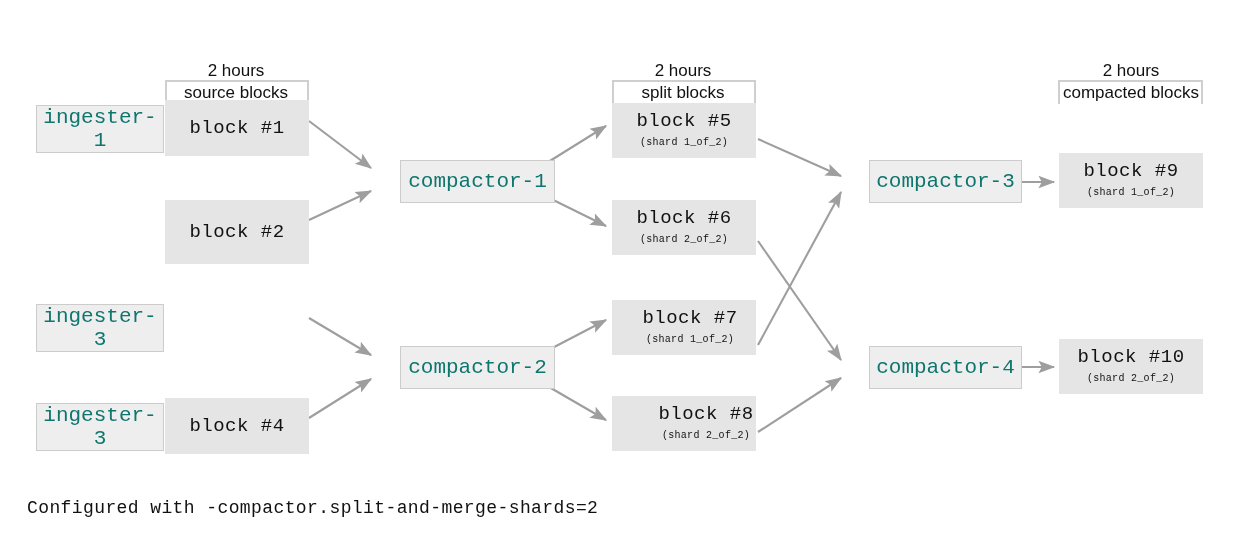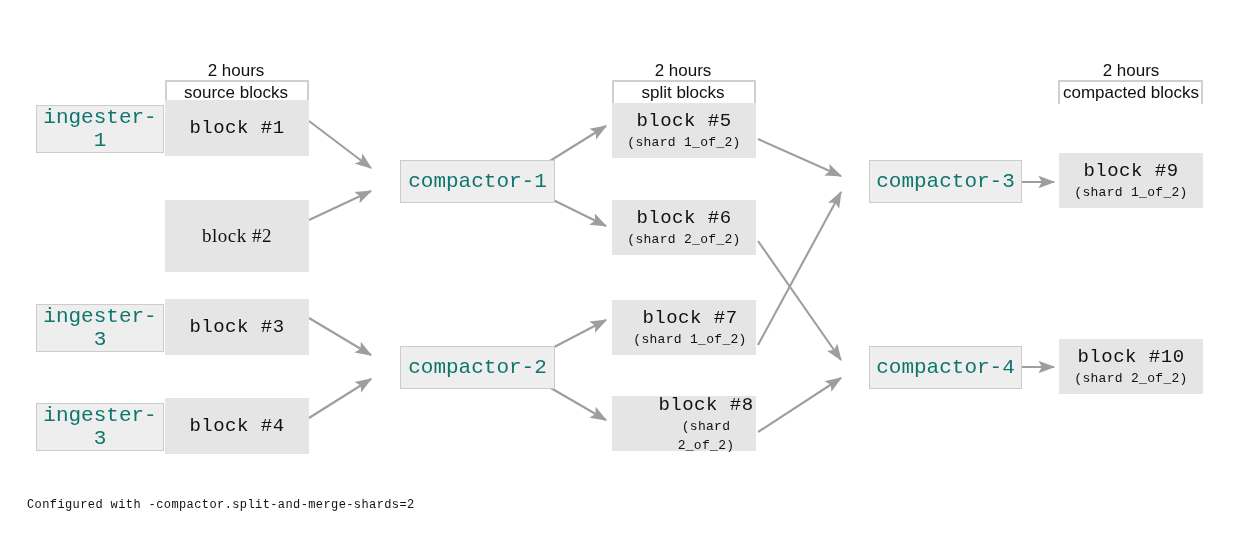--- a/index.html
+++ b/index.html
@@ -52,21 +52,21 @@
     font-family: "Liberation Mono", monospace;
     color: #111111;
     text-align: center;
   }
   .blk-title {
     font-size: 19px;
     line-height: 24px;
     letter-spacing: 0.5px;
   }
   .blk-sub {
-    font-size: 13px;
+    font-size: 10px;
     line-height: 19px;
     letter-spacing: 0.3px;
   }
   .grp-label {
     position: absolute;
     text-align: center;
     font-family: "Liberation Sans", sans-serif;
     font-size: 17px;
     line-height: 22px;
     color: #111111;
@@ -77,21 +77,21 @@
     box-sizing: border-box;
     border-top: 2px solid #cfcfcf;
     border-left: 2px solid #cfcfcf;
     border-right: 2px solid #cfcfcf;
     border-bottom: none;
     background: transparent;
   }
   .caption {
     position: absolute;
     font-family: "Liberation Mono", monospace;
-    font-size: 12px;
+    font-size: 18px;
     color: #111111;
     letter-spacing: 0.4px;
     white-space: nowrap;
   }
 </style>
 </head>
 <body>
 
 <div id="canvas">
 
@@ -149,25 +149,22 @@
   <div class="node svc-box" style="left:14px; top:304px; width:128px; height:48px;">
     <span>ingester-3</span>
   </div>
   <div class="node svc-box" style="left:14px; top:403px; width:128px; height:48px;">
     <span>ingester-3</span>
   </div>
 
   <div class="node blk-box" style="left:165px; top:100px; width:144px; height:56px;">
     <span class="blk-title">block #1</span>
   </div>
-  <div class="node blk-box" style="left:165px; top:200px; width:144px; height:72px;font-family:Liberation Serif, serif;">
+  <div class="node blk-box" style="left:165px; top:200px; width:144px; height:64px;">
     <span class="blk-title">block #2</span>
-  </div>
-  <div class="node blk-box" style="left:165px; top:299px; width:144px; height:56px;">
-    <span class="blk-title">block #3</span>
   </div>
   <div class="node blk-box" style="left:165px; top:398px; width:144px; height:56px;">
     <span class="blk-title">block #4</span>
   </div>
 
   <div class="node svc-box" style="left:378px; top:160px; width:155px; height:43px;">
     <span>compactor-1</span>
   </div>
   <div class="node svc-box" style="left:378px; top:346px; width:155px; height:43px;">
     <span>compactor-2</span>

